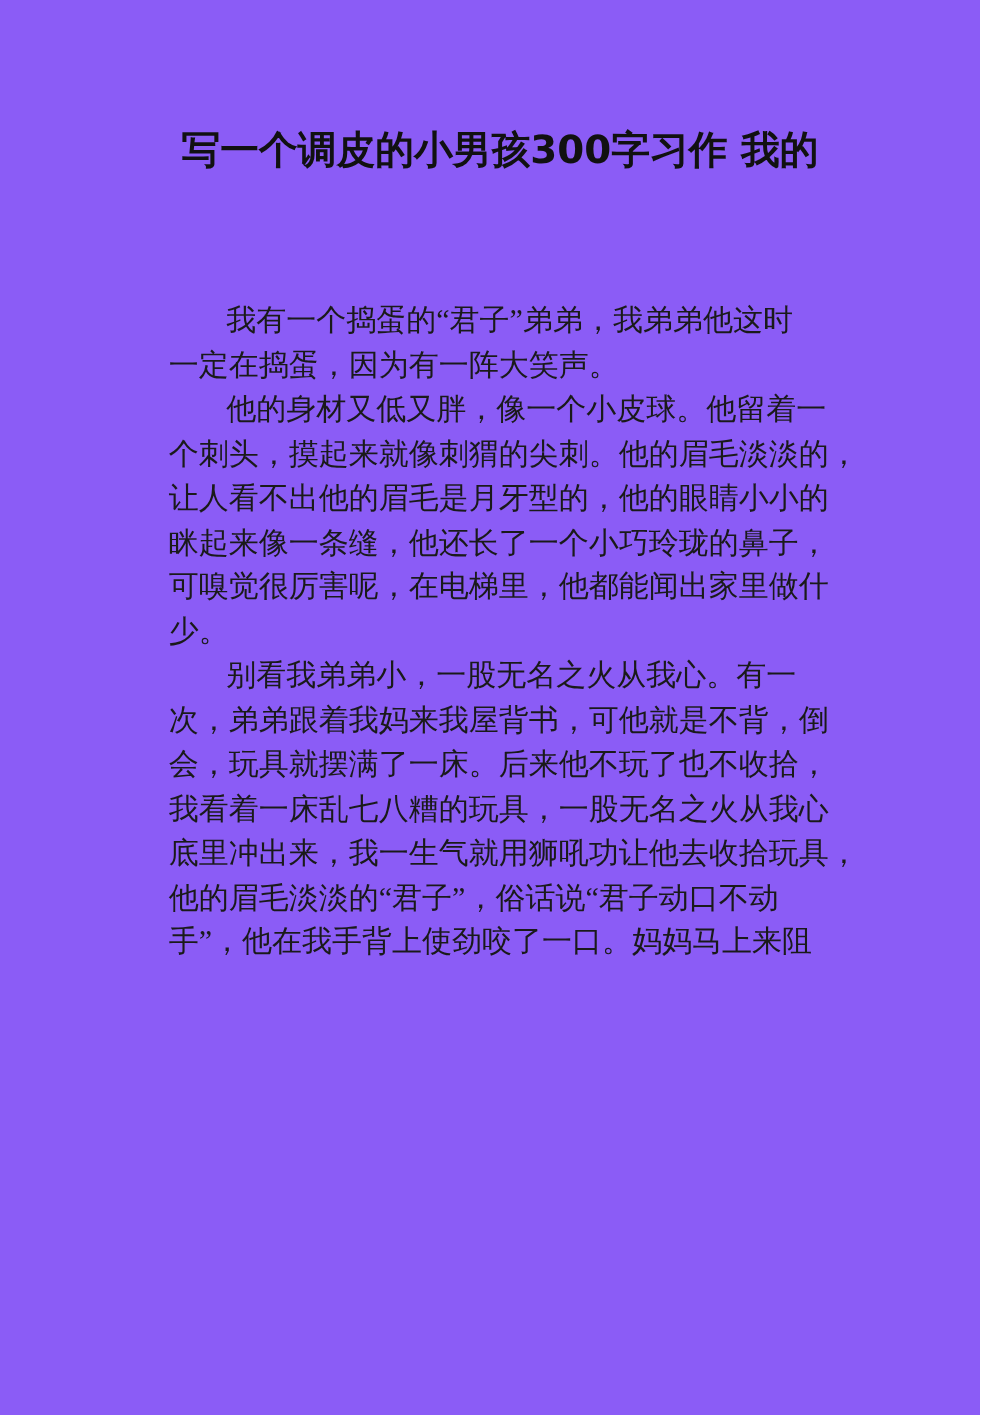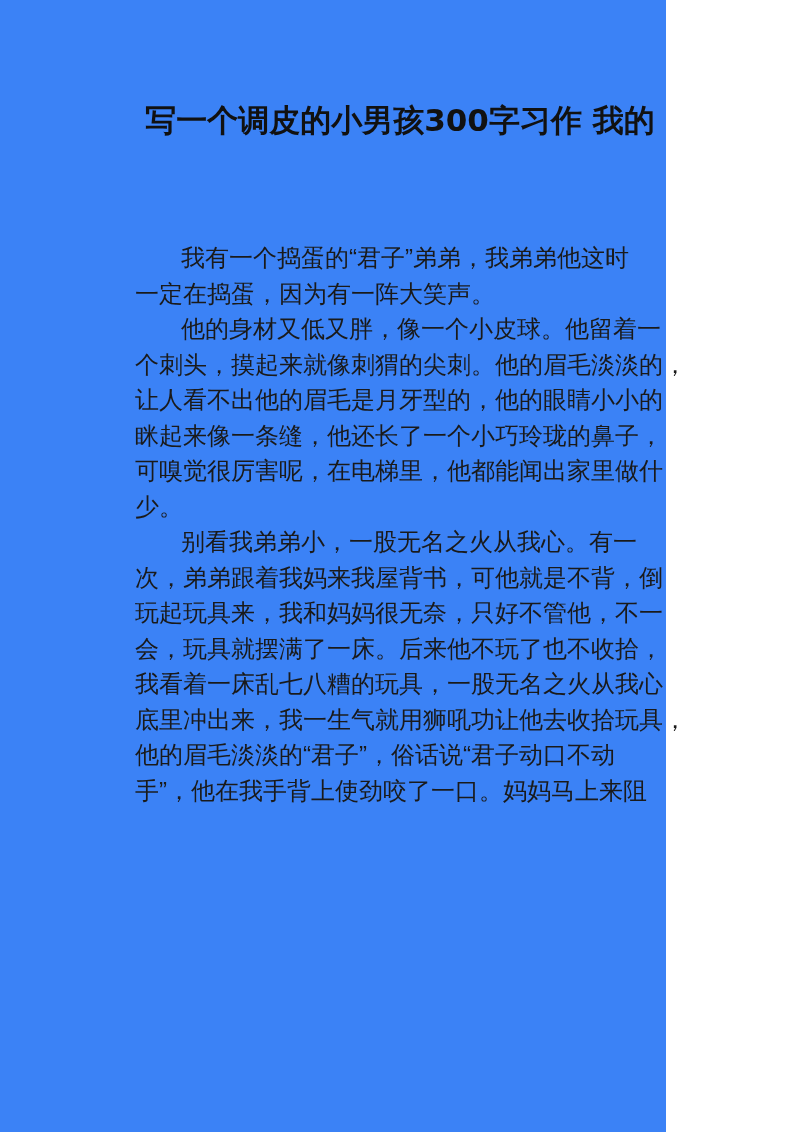--- a/index.html
+++ b/index.html
@@ -10,22 +10,22 @@
     body {
       width: 800px;
       height: 1132px;
       position: relative;
       overflow: hidden;
       color: #111111;
     }
     .page {
       position: absolute;
       left: 0; top: 0;
-      width: 666px; height: 1132px;
-      background: #3b82f6;
+      width: 784px; height: 1132px;
+      background: #8b5cf6;
     }
     .title {
       position: absolute;
       left: 120px;
       width: 560px;
       top: 98px;
       text-align: center;
       font-family: "DejaVu Sans", "Liberation Sans", sans-serif;
       font-weight: bold;
       font-size: 31px;
@@ -35,21 +35,21 @@
     }
     .title .tline {
       display: block;
       white-space: nowrap;
     }
     .body {
       position: absolute;
       left: 135px;
       top: 240px;
       width: 540px;
-      font-family: Liberation Sans, sans-serif;
+      font-family: Liberation Serif, serif;
       font-size: 24px;
       line-height: 35.5px;
       color: #1a1a1a;
     }
     .line {
       display: block;
       white-space: nowrap;
       height: 35.5px;
     }
     .line.indent {
@@ -72,21 +72,20 @@
 
     <span class="line indent">他的身材又低又胖，像一个小皮球。他留着一</span>
     <span class="line">个刺头，摸起来就像刺猬的尖刺。他的眉毛淡淡的，</span>
     <span class="line">让人看不出他的眉毛是月牙型的，他的眼睛小小的</span>
     <span class="line">眯起来像一条缝，他还长了一个小巧玲珑的鼻子，</span>
     <span class="line">可嗅觉很厉害呢，在电梯里，他都能闻出家里做什</span>
     <span class="line">少。</span>
 
     <span class="line indent">别看我弟弟小，一股无名之火从我心。有一</span>
     <span class="line">次，弟弟跟着我妈来我屋背书，可他就是不背，倒</span>
-    <span class="line">玩起玩具来，我和妈妈很无奈，只好不管他，不一</span>
     <span class="line">会，玩具就摆满了一床。后来他不玩了也不收拾，</span>
     <span class="line">我看着一床乱七八糟的玩具，一股无名之火从我心</span>
     <span class="line">底里冲出来，我一生气就用狮吼功让他去收拾玩具，</span>
     <span class="line">他的眉毛淡淡的“君子”，俗话说“君子动口不动</span>
     <span class="line">手”，他在我手背上使劲咬了一口。妈妈马上来阻</span>
   </div>
 
 </div>
 
 </body></html>

